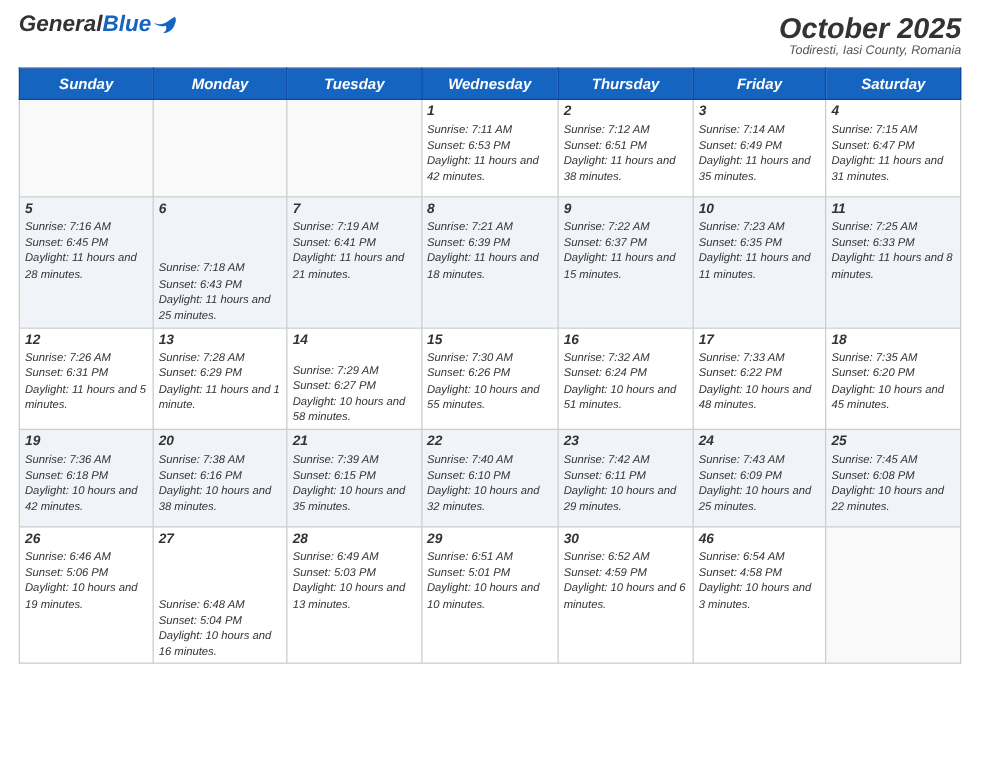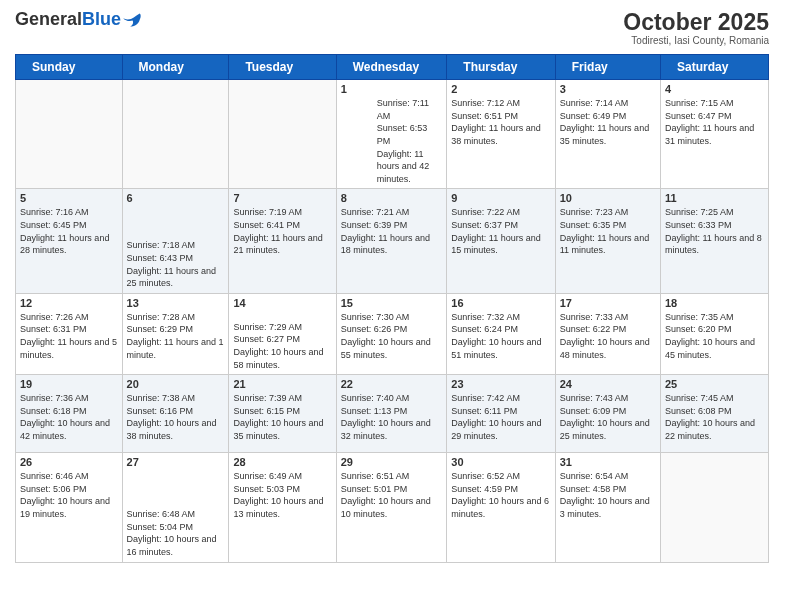--- a/index.html
+++ b/index.html
@@ -8,20 +8,21 @@
       background: #fff;
       width: 792px;
       height: 612px;
       overflow: hidden;
     }
     .page {
       width: 784px;
       height: 612px;
       background: #fff;
       padding: 10px 15px;
+      font-style: italic;
     }
     .header {
       display: flex;
       justify-content: space-between;
       align-items: flex-start;
       margin-bottom: 8px;
     }
     .logo {
       display: flex;
       flex-direction: column;
@@ -56,22 +57,22 @@
     }
     .calendar {
       width: 100%;
       border-collapse: collapse;
     }
     .calendar th {
       background-color: #1565c0;
       color: #fff;
       font-size: 12px;
       font-weight: bold;
-      padding: 5px 16px;
-      text-align: left;
+      padding: 5px 5px;
+      text-align: center;
       border: 1px solid #0d47a1;
     }
     .calendar td {
       border: 1px solid #ccc;
       vertical-align: top;
       padding: 3px 4px;
       font-size: 9.5px;
       color: #333;
       width: 113px;
       height: 78px;
@@ -128,21 +129,21 @@
         <th>Saturday</th>
       </tr>
     </thead>
     <tbody id="calendar-body">
     <tr>
           <td class="empty"></td>
           <td class="empty"></td>
           <td class="empty"></td>
           <td>
             <span class="day-number">1</span>
-            <div class="day-info" style="white-space: pre-line; margin-left: 36px;">Sunrise: 7:11 AM
+            <div class="day-info" style="white-space: pre-line;">Sunrise: 7:11 AM
 Sunset: 6:53 PM
 Daylight: 11 hours and 42 minutes.</div>
           </td>
           <td>
             <span class="day-number">2</span>
             <div class="day-info" style="white-space: pre-line;">Sunrise: 7:12 AM
 Sunset: 6:51 PM
 Daylight: 11 hours and 38 minutes.</div>
           </td>
           <td>
@@ -261,21 +262,21 @@
           </td>
           <td class="shaded">
             <span class="day-number">21</span>
             <div class="day-info" style="white-space: pre-line;">Sunrise: 7:39 AM
 Sunset: 6:15 PM
 Daylight: 10 hours and 35 minutes.</div>
           </td>
           <td class="shaded">
             <span class="day-number">22</span>
             <div class="day-info" style="white-space: pre-line;">Sunrise: 7:40 AM
-Sunset: 1:13 PM
+Sunset: 6:10 PM
 Daylight: 10 hours and 32 minutes.</div>
           </td>
           <td class="shaded">
             <span class="day-number">23</span>
             <div class="day-info" style="white-space: pre-line;">Sunrise: 7:42 AM
 Sunset: 6:11 PM
 Daylight: 10 hours and 29 minutes.</div>
           </td>
           <td class="shaded">
             <span class="day-number">24</span>
@@ -315,21 +316,21 @@
 Sunset: 5:01 PM
 Daylight: 10 hours and 10 minutes.</div>
           </td>
           <td>
             <span class="day-number">30</span>
             <div class="day-info" style="white-space: pre-line;">Sunrise: 6:52 AM
 Sunset: 4:59 PM
 Daylight: 10 hours and 6 minutes.</div>
           </td>
           <td>
-            <span class="day-number">31</span>
+            <span class="day-number">46</span>
             <div class="day-info" style="white-space: pre-line;">Sunrise: 6:54 AM
 Sunset: 4:58 PM
 Daylight: 10 hours and 3 minutes.</div>
           </td>
           <td class="empty"></td>
         </tr>
       </tbody>
   </table>
 </div>
 

